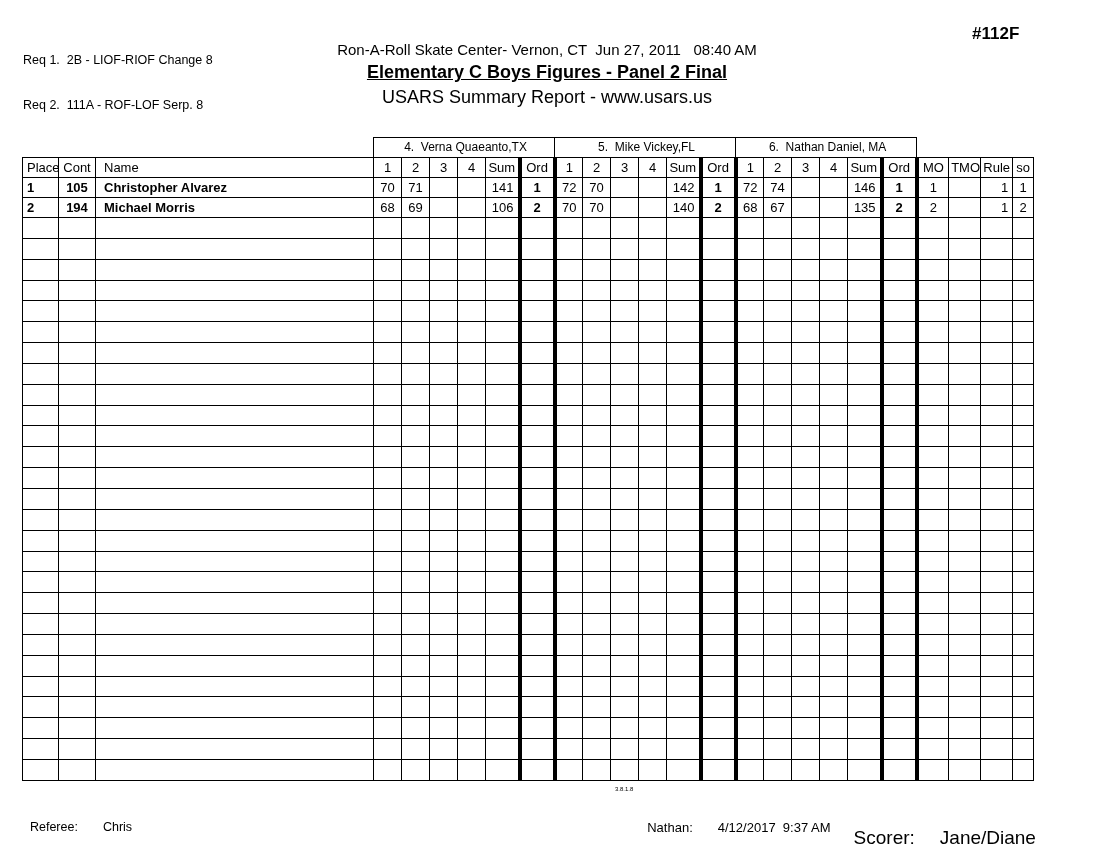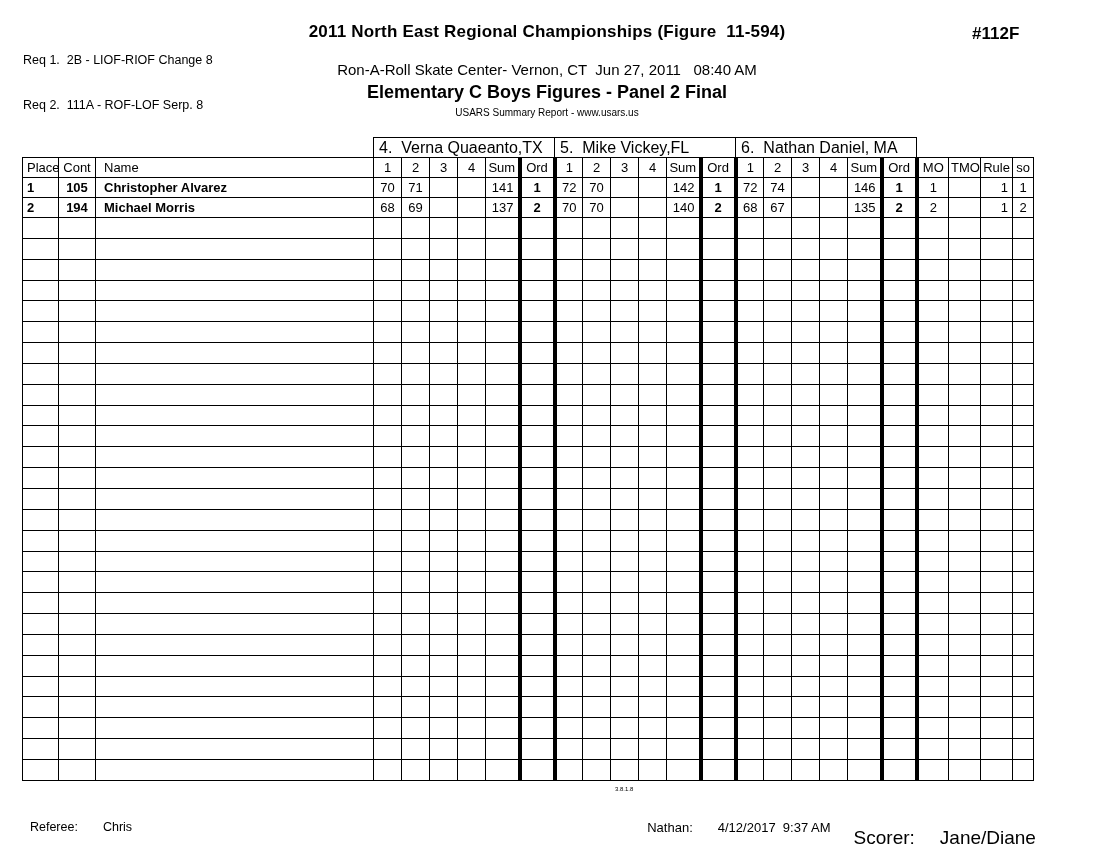--- a/index.html
+++ b/index.html
@@ -4,32 +4,32 @@
 <style>
   * { margin:0; padding:0; box-sizing:border-box; }
   html,body { width:1100px; height:850px; background:#ffffff; color:#000;
               font-family:"Liberation Sans", sans-serif; position:relative; overflow:hidden; }
 
   
   .req-block   { position:absolute; left:23px; top:23px; font-size:12.5px; line-height:15px; white-space:pre; }
   .title-block { position:absolute; left:0; top:22px; width:1094px; text-align:center; }
   .title       { font-size:17px; font-weight:bold; white-space:pre; letter-spacing:0.2px; }
   .subtitle    { font-size:15px; margin-top:19px; white-space:pre; }
-  .event       { font-size:18px; font-weight:bold; margin-top:4px; white-space:pre; }
-  .report-name { font-size:10px; margin-top:4px; white-space:pre; }
+  .event       { font-size:18px; font-weight:bold; margin-top:4px; white-space:pre;text-decoration:underline; }
+  .report-name { font-size:18px; margin-top:4px; white-space:pre; }
   .event-number{ position:absolute; left:972px; top:24px; font-size:17px; font-weight:bold; }
 
   
   table { position:absolute; left:22px; top:137px; width:1011px; height:644px;
           border-collapse:collapse; table-layout:fixed; }
   td    { border:1px solid #000; padding:0 2px; font-size:13px; line-height:19px;
           height:20px; overflow:hidden; white-space:nowrap; }
   tr.empty-row td { height:20.85px; }
   td.nob       { border:none; background:#fff; }
-  td.judge-box { font-size:16px; text-align:left; padding-left:5px; white-space:pre; }
+  td.judge-box { font-size:12px; text-align:center; padding-left:5px; white-space:pre; }
   td.ord { border-left:4px solid #000; border-right:4px solid #000; }
   td.al  { text-align:left;  padding-left:4px; }
   td.ac  { text-align:center; }
   td.ar  { text-align:right; padding-right:4px; }
   td.b   { font-weight:bold; }
   td.name{ padding-left:8px; }
 
   
   .footer-referee { position:absolute; left:23px;  top:783px; font-size:12.5px; white-space:pre; }
   .footer-version { position:absolute; left:615px; top:786px; font-size:6px;    white-space:pre; }
@@ -40,21 +40,20 @@
 </style>
 </head>
 <body>
 
 <div class="req-block">
   <div>Req 1.  2B - LIOF-RIOF Change 8</div>
   <div>Req 2.  111A - ROF-LOF Serp. 8</div>
 </div>
 
 <div class="title-block">
-  <div class="title">2011 North East Regional Championships (Figure  11-594)</div>
   <div class="subtitle">Ron-A-Roll Skate Center- Vernon, CT  Jun 27, 2011   08:40 AM</div>
   <div class="event">Elementary C Boys Figures - Panel 2 Final</div>
   <div class="report-name">USARS Summary Report - www.usars.us</div>
 </div>
 
 <div class="event-number">#112F</div>
 
 <table>
   <colgroup>
     <col style="width:36px">
@@ -146,21 +145,21 @@
         <td class="ac">1</td>
       </tr>
       <tr class="data-row">
         <td class="al b">2</td>
         <td class="ac b">194</td>
         <td class="al b name">Michael Morris</td>
         <td class="ac">68</td>
         <td class="ac">69</td>
         <td class="ac"></td>
         <td class="ac"></td>
-        <td class="ar">137</td>
+        <td class="ar">106</td>
         <td class="ac b ord">2</td>
         <td class="ac">70</td>
         <td class="ac">70</td>
         <td class="ac"></td>
         <td class="ac"></td>
         <td class="ar">140</td>
         <td class="ac b ord">2</td>
         <td class="ac">68</td>
         <td class="ac">67</td>
         <td class="ac"></td>

